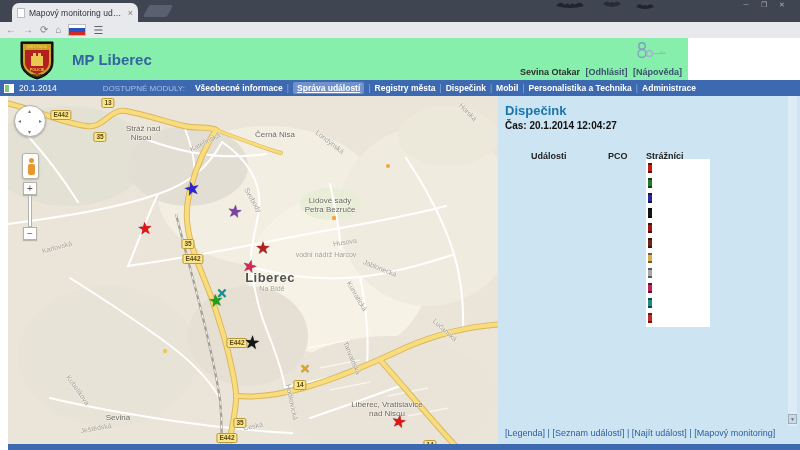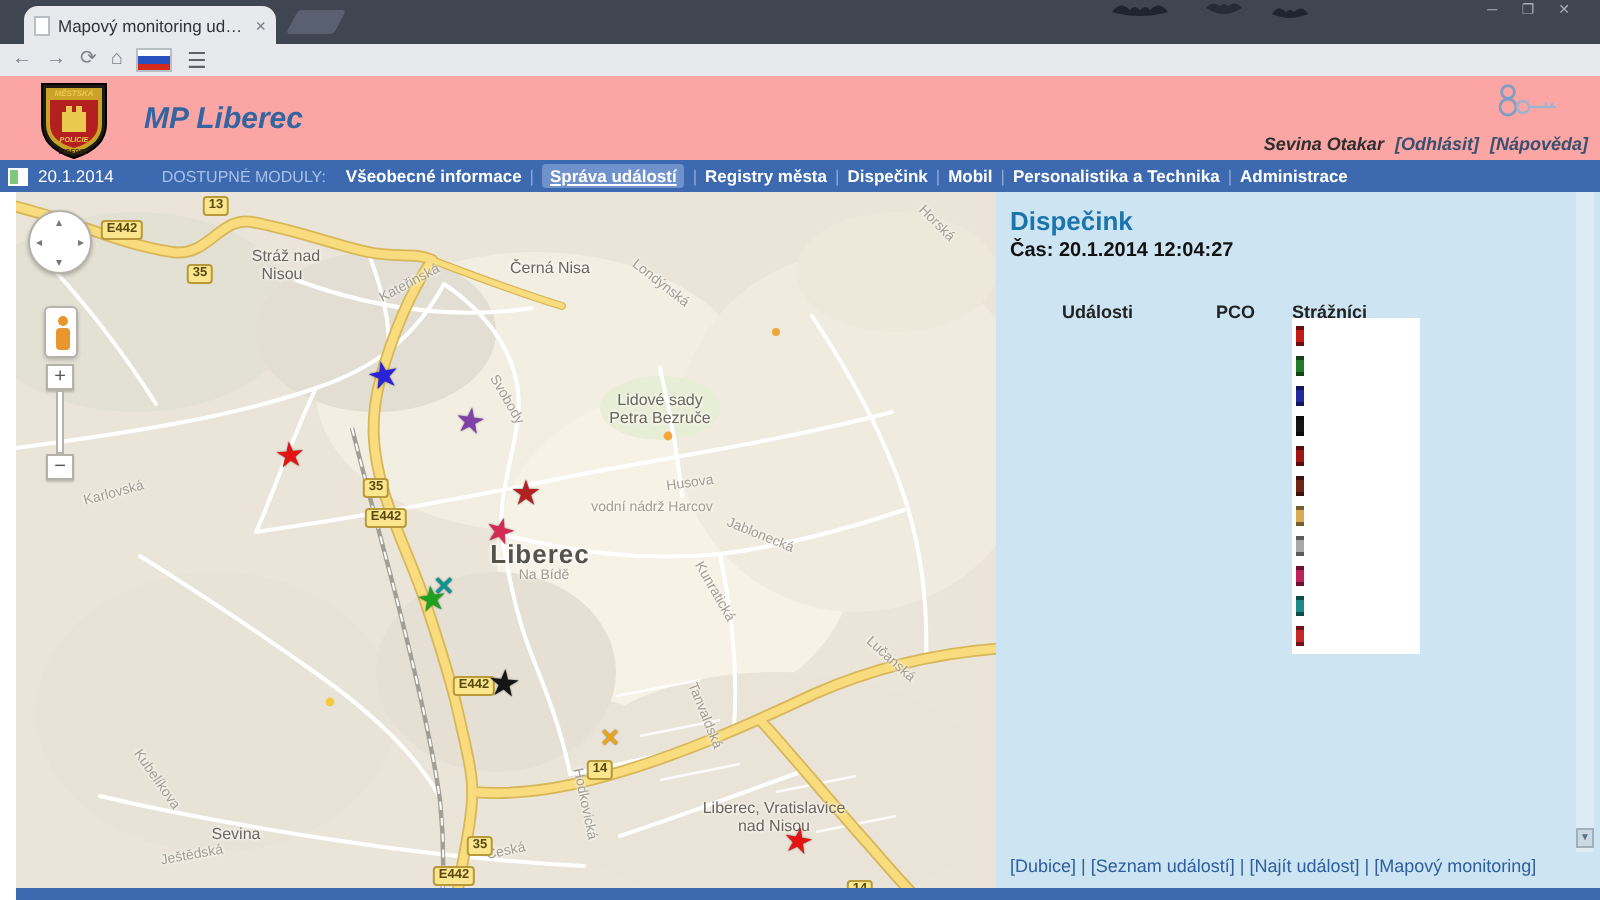--- a/index.html
+++ b/index.html
@@ -25,33 +25,33 @@
     display:flex; align-items:center; padding:0 5px; }
   .page-ico { width:7px; height:9px; background:#f3f4f6; border:1px solid #b9bec5; margin-right:5px; flex:none; }
   .url-domain { font-size:9.5px; color:#3e4650; }
   .url-path { font-size:9.5px; color:#6b737d; }
   .star { margin-left:auto; font-size:10px; color:#9097a0; }
   .flag { width:18px; height:12px; border:1px solid #b9bec5; display:flex; flex-direction:column; flex:none; }
   .flag i { flex:1; } .flag i:nth-child(1){background:#fff;} .flag i:nth-child(2){background:#2a52be;} .flag i:nth-child(3){background:#d52b1e;}
   .menu-btn { font-size:11px; color:#5f6368; }
 
   
-  .page-header { position:absolute; left:0; top:38px; width:800px; height:42px; background:#fca5a5;font-style:italic; }
+  .page-header { position:absolute; left:0; top:38px; width:688px; height:42px; background:#86efac; }
   .badge { position:absolute; left:18px; top:2px; }
   .app-title { position:absolute; left:72px; top:13px; font-size:15px; font-weight:bold; color:#3565a0; }
   .fitt { position:absolute; right:18px; top:2px; }
   .user-line { position:absolute; right:6px; bottom:3px; font-size:9px; color:#3a3a3a; }
   .user-line b { color:#2e2e2e; }
   .user-line a { color:#39506e; font-weight:bold; text-decoration:none; margin-left:3px; }
 
   
   .navbar { position:absolute; left:0; top:80px; width:800px; height:16px; background:#3c69b0;
     display:flex; align-items:center; padding:0 4px; color:#fff; }
   .nav-ico { width:10px; height:9px; border:1px solid #fff; background:linear-gradient(90deg,#7fc97f 50%,#fff 50%); margin-right:5px; flex:none; }
-  .nav-date { font-size:8.5px; margin-right:24px; }
+  .nav-date { font-size:8.5px; margin-right:46px; }
   .modules-label { font-size:8px; color:#a9c1e6; margin-right:10px; white-space:nowrap; }
   .menu { display:flex; align-items:center; white-space:nowrap; }
   .nav-item { font-size:8.5px; font-weight:bold; color:#fff; cursor:pointer; }
   .nav-item.active { background:#6f92cd; text-decoration:underline; padding:1px 4px; border-radius:2px; }
   .nav-sep { color:#8fa9d6; margin:0 4px; font-size:8.5px; }
 
   
   .map { position:absolute; left:8px; top:96px; width:490px; height:348px; background:#eae5d8; overflow:hidden; }
   .map-label { position:absolute; white-space:nowrap; text-shadow:0 0 2px #fff,0 0 2px #fff; }
   .map-label.place { font-size:8px; color:#6b665c; }
@@ -312,16 +312,16 @@
       <div class="guard-dash" style="background: rgb(158, 21, 21);"></div>
       <div class="guard-dash" style="background: rgb(110, 36, 23);"></div>
       <div class="guard-dash" style="background: rgb(216, 171, 85);"></div>
       <div class="guard-dash" style="background: rgb(168, 168, 168);"></div>
       <div class="guard-dash" style="background: rgb(192, 32, 92);"></div>
       <div class="guard-dash" style="background: rgb(29, 138, 133);"></div>
       <div class="guard-dash" style="background: rgb(198, 40, 40);"></div>
     </div>
   <div class="pscroll-track"></div>
   <div class="pscroll-arrow">▼</div>
-  <div class="panel-links"><a href="#">[Dubice]</a><span> | </span><a href="#">[Seznam událostí]</a><span> | </span><a href="#">[Najít událost]</a><span> | </span><a href="#">[Mapový monitoring]</a></div>
+  <div class="panel-links"><a href="#">[Legenda]</a><span> | </span><a href="#">[Seznam událostí]</a><span> | </span><a href="#">[Najít událost]</a><span> | </span><a href="#">[Mapový monitoring]</a></div>
 </div>
 
 <div class="bottom-strip"></div>
 
 </body></html>

